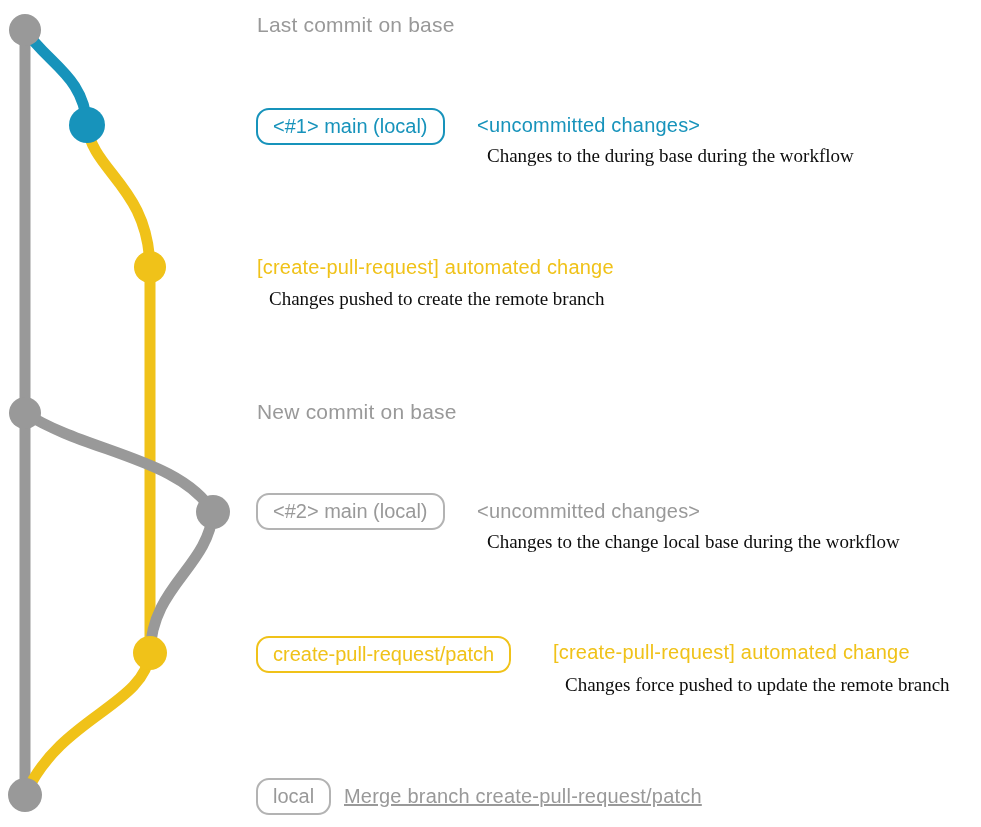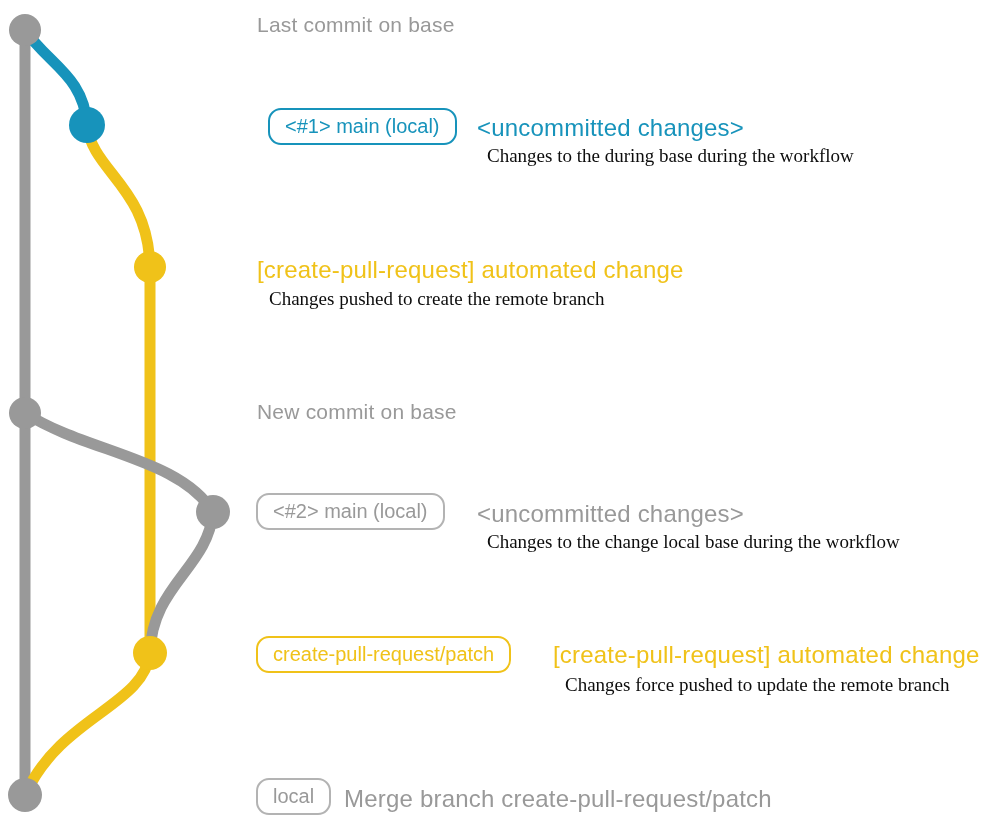--- a/index.html
+++ b/index.html
@@ -33,21 +33,21 @@
     line-height: 1.35;
     padding: 3px 15px;
     border: 2px solid;
     border-radius: 13px;
     background: #fff;
   }
   .badge.teal  { color: var(--teal);   border-color: var(--teal); }
   .badge.gray  { color: var(--gray);   border-color: var(--gray-border); }
   .badge.yellow{ color: var(--yellow); border-color: var(--yellow); }
 
-  .note { font-size: 24px; letter-spacing: 0.2px; }
+  .note { font-size: 20px; letter-spacing: 0.2px; }
   .note.teal   { color: var(--teal); }
   .note.gray   { color: var(--gray); }
   .note.yellow { color: var(--yellow); }
 
   .caption {
     font-family: "Liberation Serif", serif;
     font-size: 19px;
     color: var(--ink);
   }
 </style>
@@ -70,33 +70,33 @@
     <circle cx="87" cy="125" r="18" fill="var(--teal)"></circle>
     <circle cx="150" cy="267" r="16" fill="var(--yellow)"></circle>
     <circle cx="25" cy="413" r="16" fill="var(--gray)"></circle>
     <circle cx="213" cy="512" r="17" fill="var(--gray)"></circle>
     <circle cx="150" cy="653" r="17" fill="var(--yellow)"></circle>
     <circle cx="25" cy="795" r="17" fill="var(--gray)"></circle>
   </svg>
 
   <div class="abs muted-label" style="left:257px; top:13px;">Last commit on base</div>
 
-  <div class="abs badge teal" style="left:256px; top:108px;margin-left:12px;">&lt;#1&gt; main (local)</div>
+  <div class="abs badge teal" style="left:256px; top:108px;">&lt;#1&gt; main (local)</div>
   <div class="abs note teal" style="left:477px; top:114px;">&lt;uncommitted changes&gt;</div>
   <div class="abs caption" style="left:487px; top:145px;">Changes to the during base during the workflow</div>
 
   <div class="abs note yellow" style="left:257px; top:256px;">[create-pull-request] automated change</div>
   <div class="abs muted-label" style="left:257px; top:400px;">New commit on base</div>
 
   <div class="abs caption" style="left:269px; top:288px;">Changes pushed to create the remote branch</div>
 
   <div class="abs badge gray" style="left:256px; top:493px;">&lt;#2&gt; main (local)</div>
   <div class="abs note gray" style="left:477px; top:500px;">&lt;uncommitted changes&gt;</div>
   <div class="abs caption" style="left:487px; top:531px;">Changes to the change local base during the workflow</div>
 
   <div class="abs badge yellow" style="left:256px; top:636px;">create-pull-request/patch</div>
   <div class="abs note yellow" style="left:553px; top:641px;">[create-pull-request] automated change</div>
   <div class="abs caption" style="left:565px; top:674px;">Changes force pushed to update the remote branch</div>
 
   <div class="abs badge gray" style="left:256px; top:778px;">local</div>
-  <div class="abs note gray" style="left:344px; top:785px;">Merge branch create-pull-request/patch</div>
+  <div class="abs note gray" style="left:344px; top:785px;text-decoration:underline;">Merge branch create-pull-request/patch</div>
 
 </div>
 
 </body></html>

